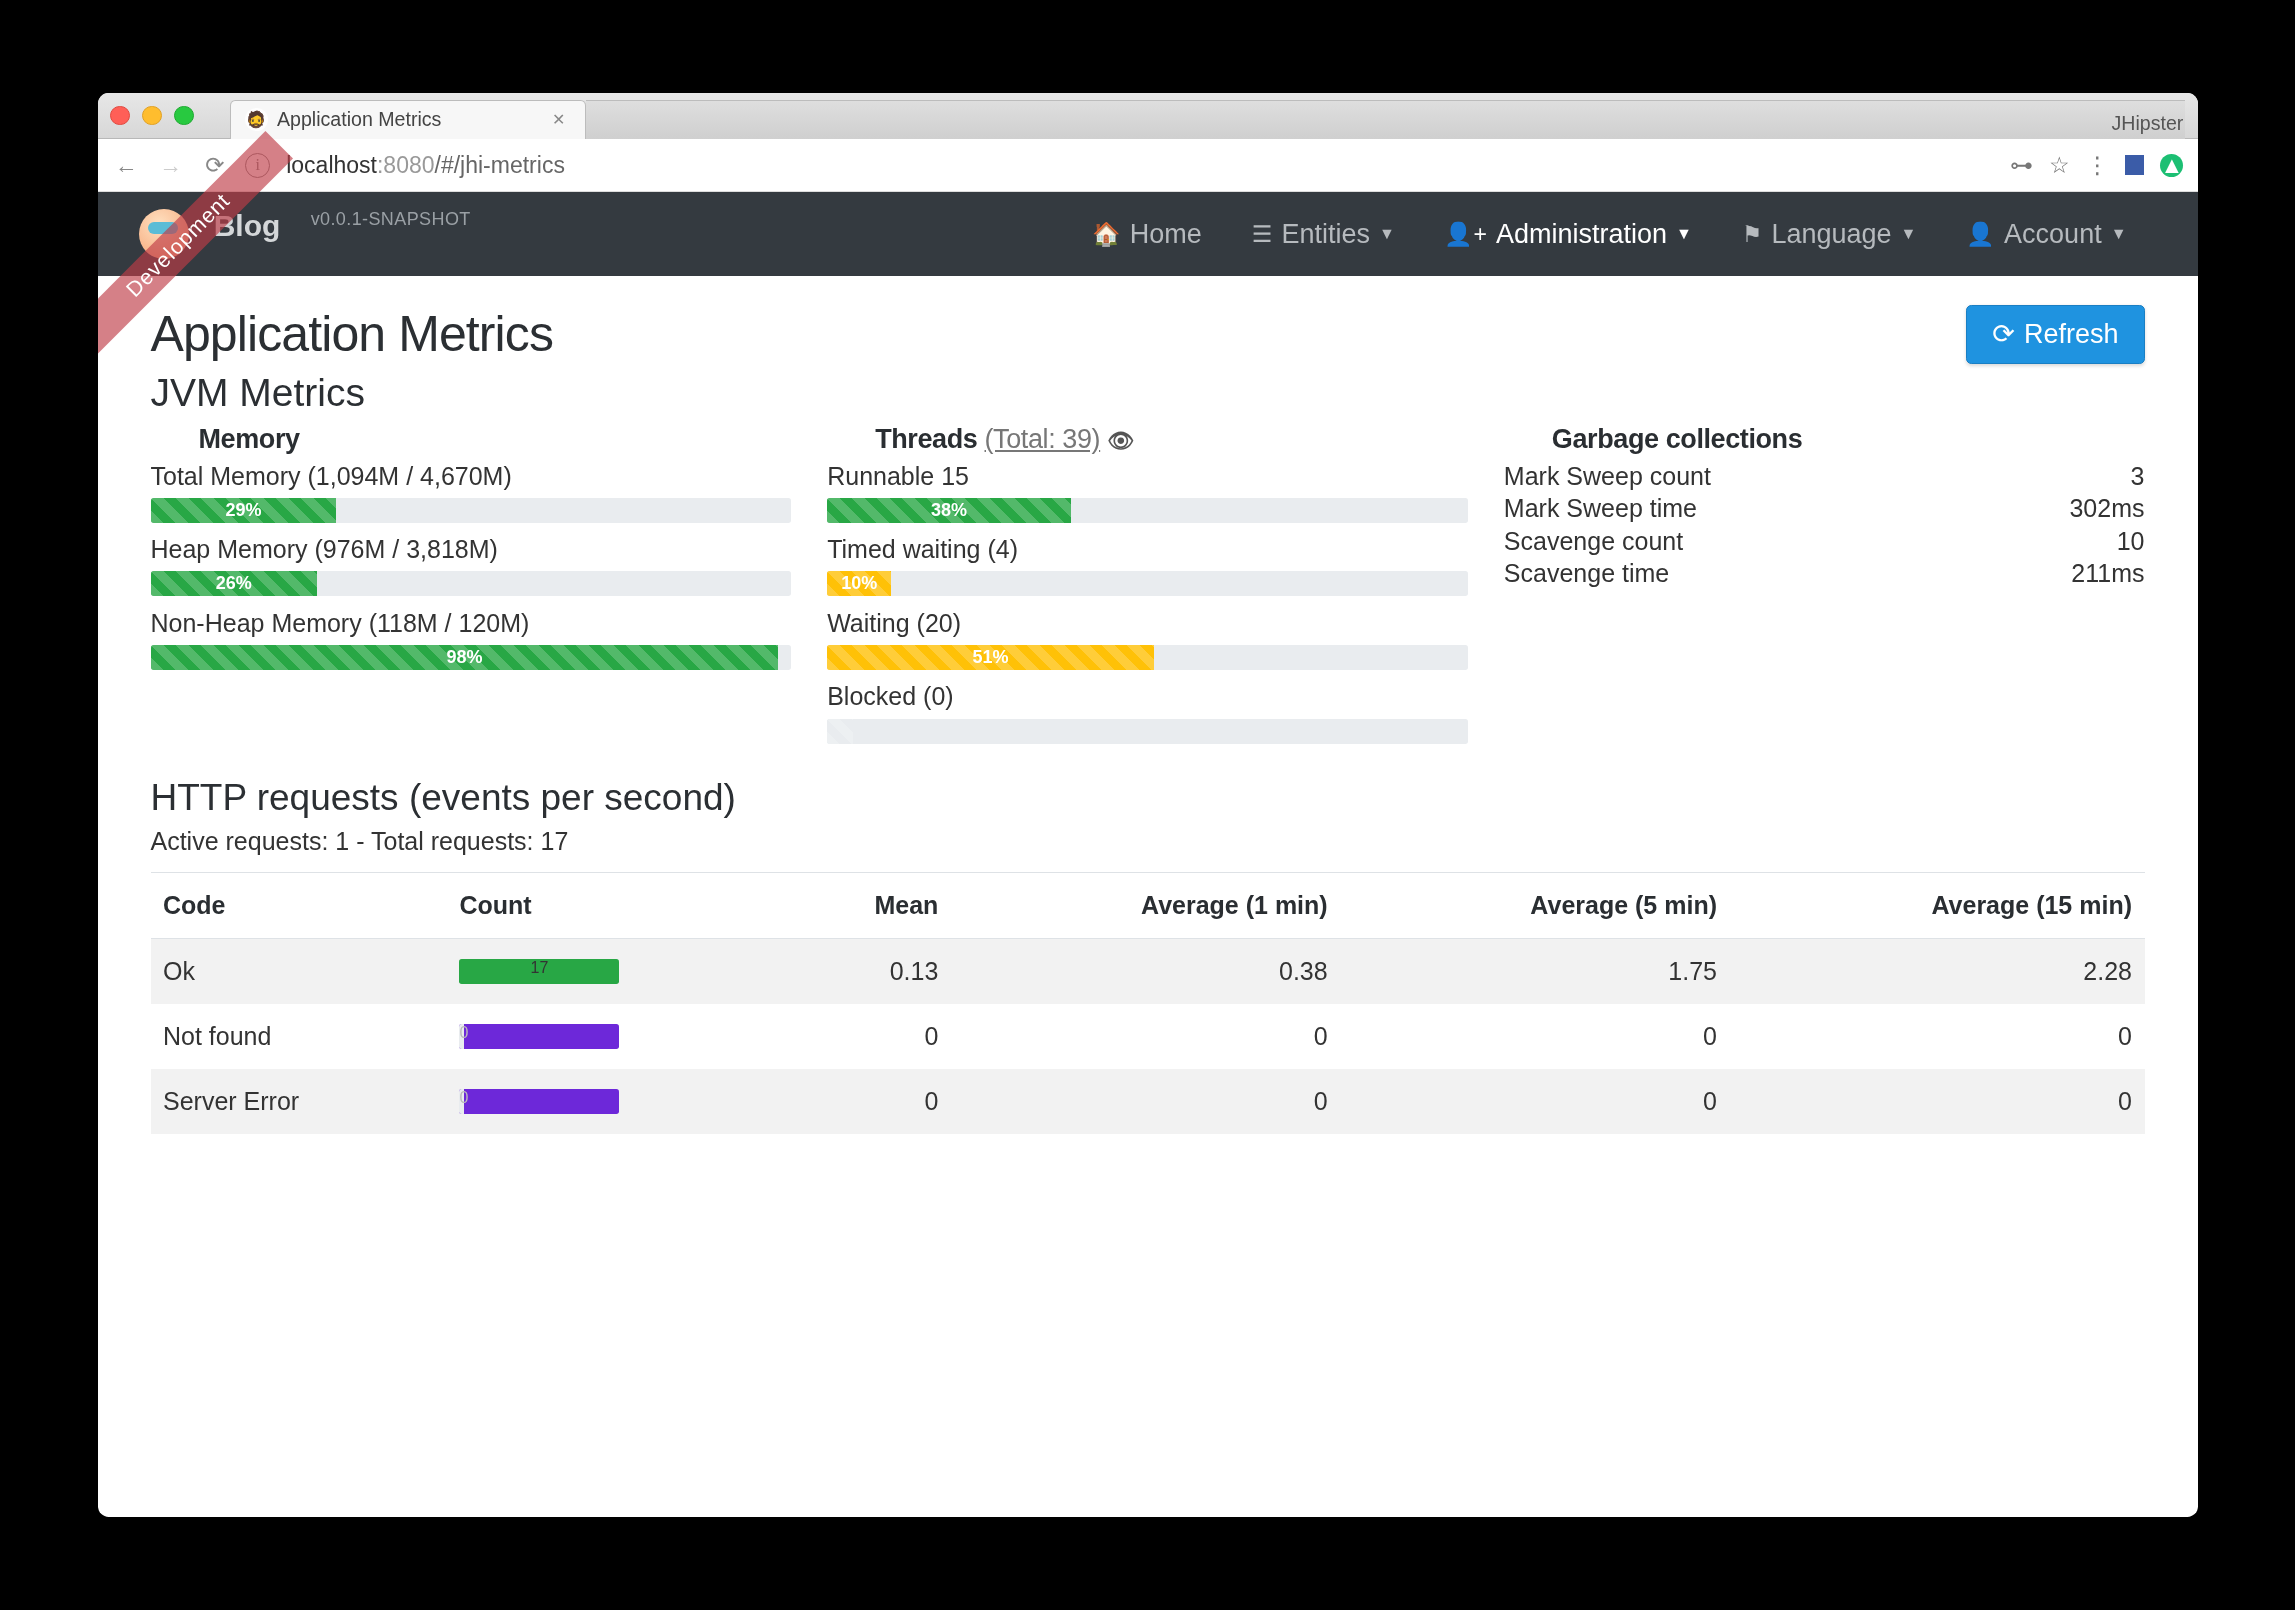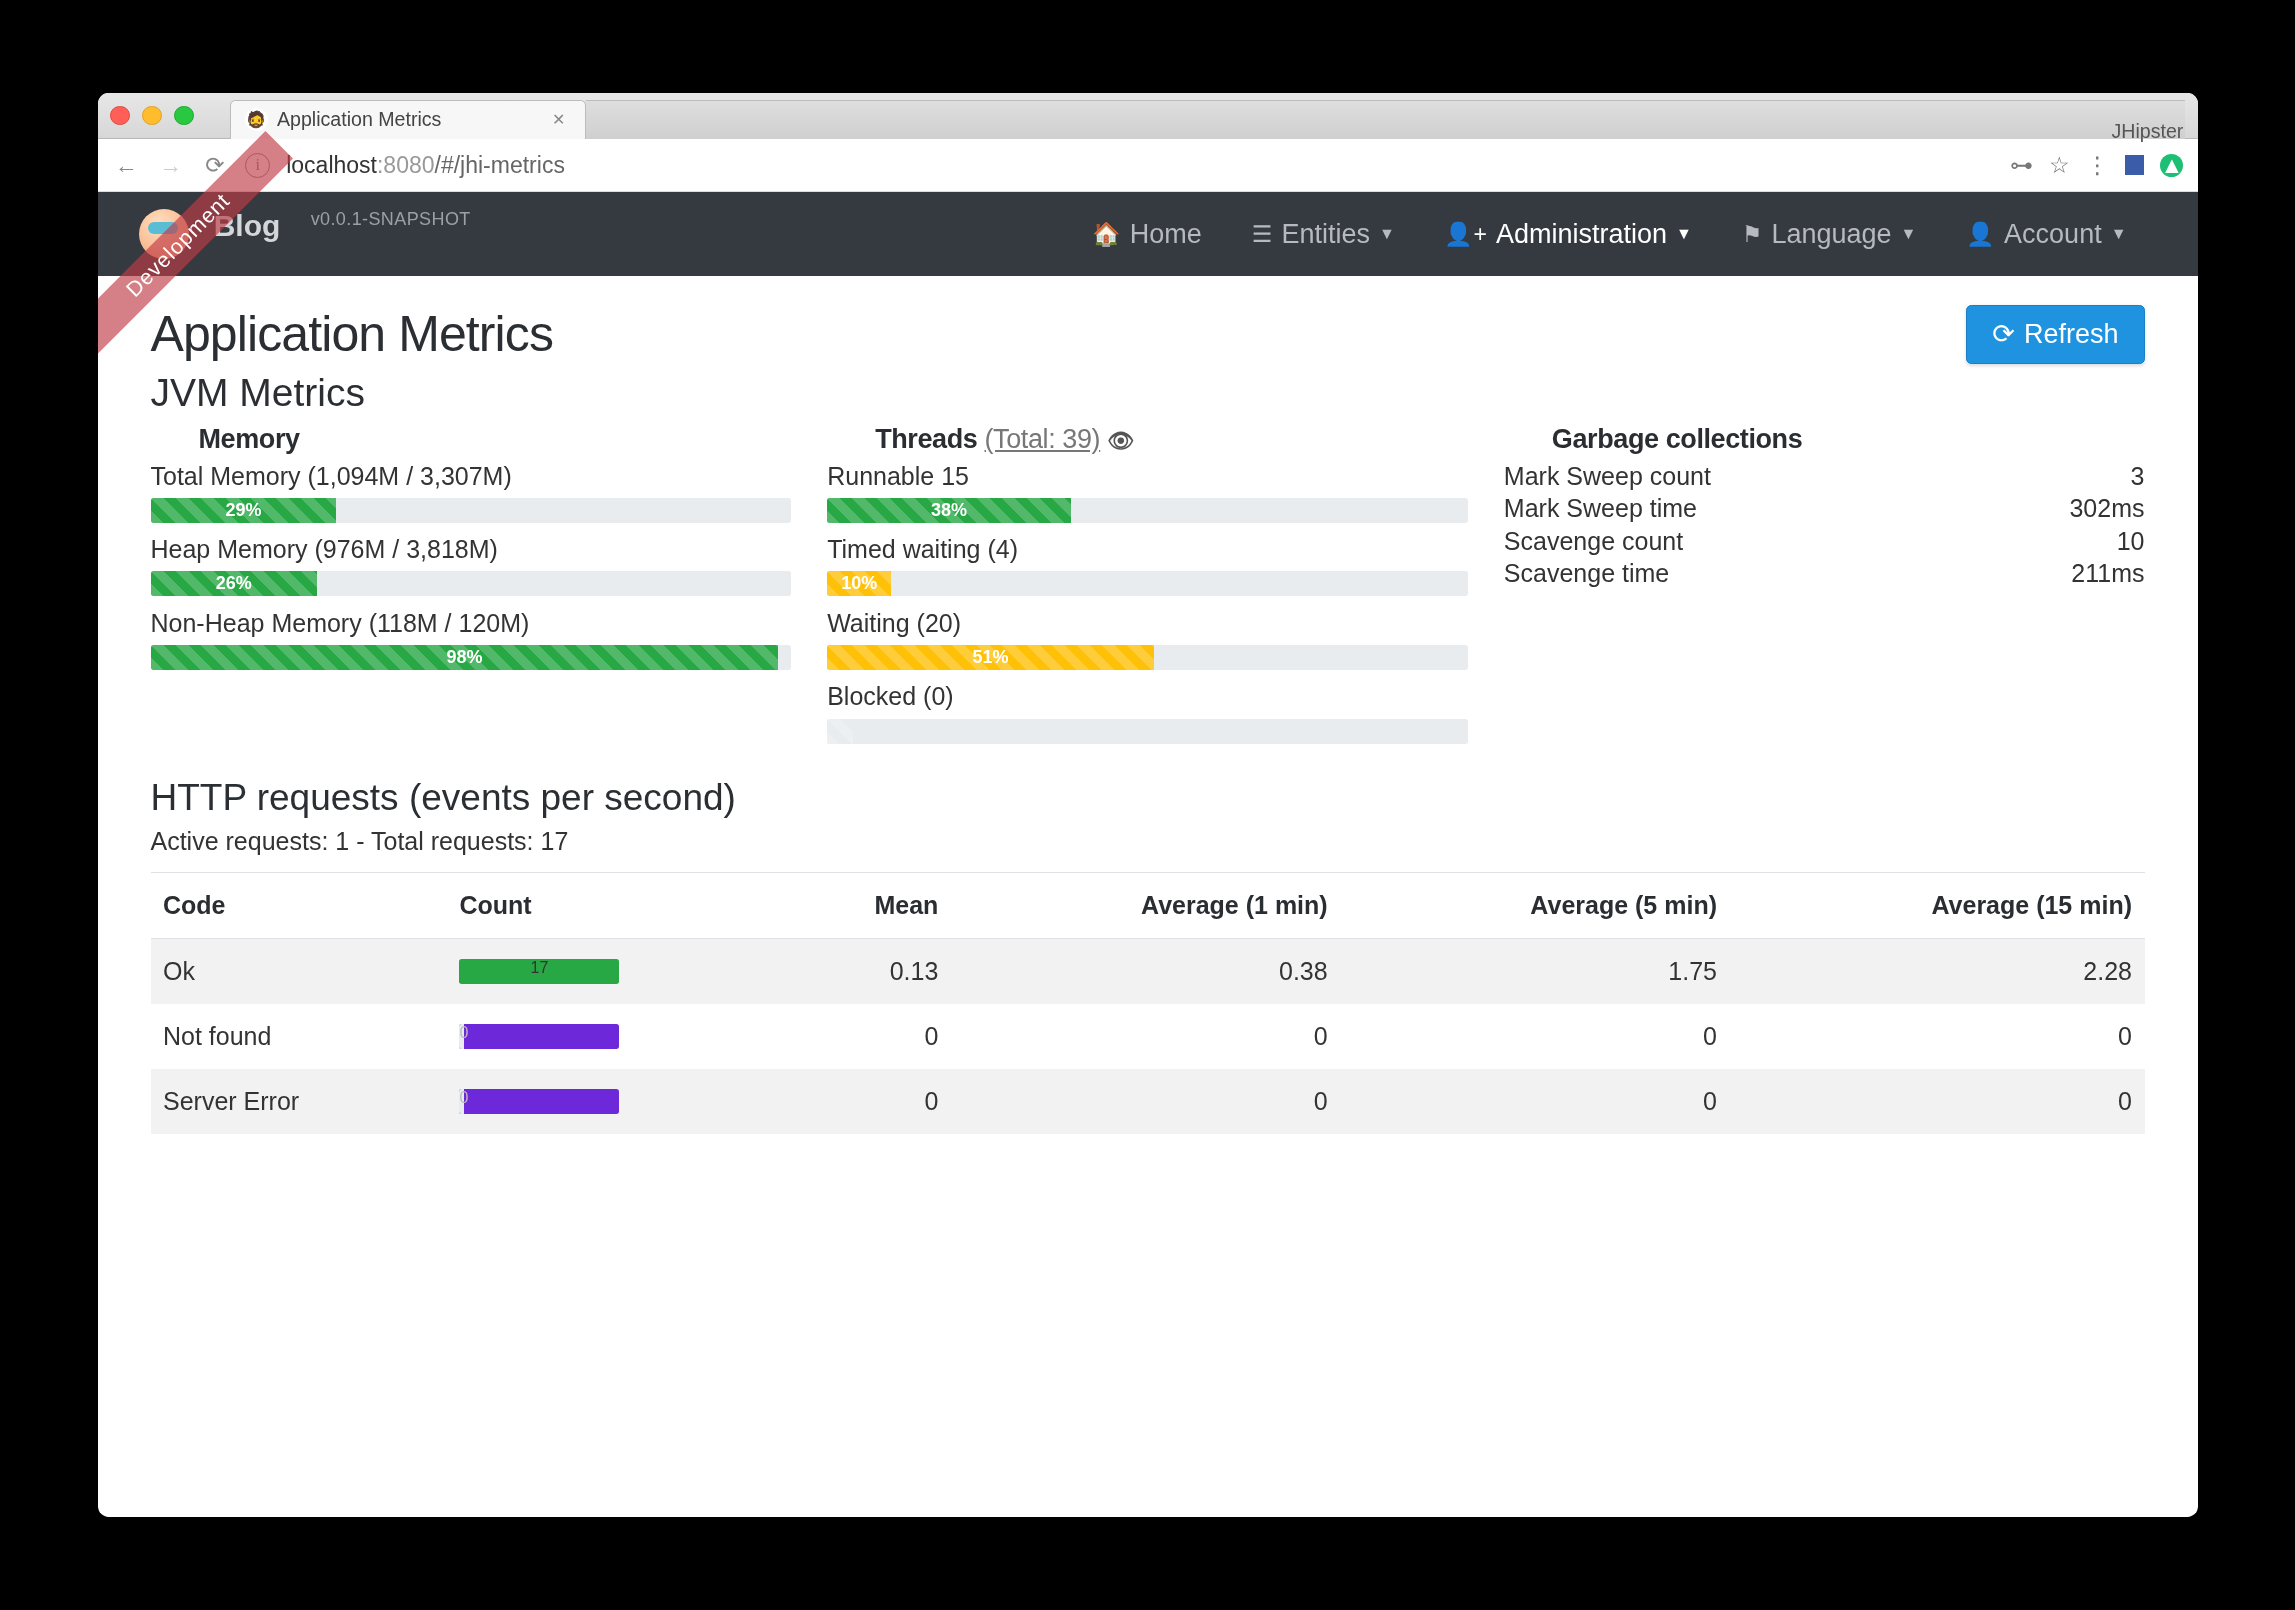--- a/index.html
+++ b/index.html
@@ -41,21 +41,21 @@
   .tab {
     display:flex; align-items:center; gap:9px;
     background:#f7f7f7; border:0.9px solid #bcbcbc; border-bottom:none;
     padding: 7.1px 14.2px; border-radius: 5.3px 5.3px 0 0;
     height: 39px; margin-top:7.1px; font-size:19.6px; color:#444;
     min-width: 356px; position:relative;
   }
   .tab-favicon{ width:23px;height:23px;border-radius:50%;background:#fefefe;display:flex;align-items:center;justify-content:center;font-size:16px; }
   .tab-close{ margin-left:auto; color:#888; font-size:16px; padding:0 5.3px;}
   .tab-spacer{ flex:1; background:linear-gradient(#dedede,#cfcfcf); height:39px; margin-top:7.1px; border-top:0.9px solid #bcbcbc;}
-  .titlebar-right{ position:absolute; right:14.2px; top:27px; font-size:19.6px; color:#555;}
+  .titlebar-right{ position:absolute; right:14.2px; top:19px; font-size:19.6px; color:#555;}
   
   .urlbar {
     height: 53px; background:#fff; border-bottom:0.9px solid #ddd;
     display:flex; align-items:center; padding:0 14.2px; gap:16px;
     font-size:23px; color:#666;
   }
   .nav-icon{ width:28.5px; text-align:center; color:#888;}
   .nav-icon.disabled{ color:#ccc;}
   .url-field{ flex:1; display:flex; align-items:flex-end; gap:7.1px; }
   .url-info{ width:25px;height:25px;border:1.8px solid #888;border-radius:50%;display:flex;align-items:center;justify-content:center;font-size:16px;color:#888;font-family:serif;}
@@ -209,21 +209,21 @@
         <span>Refresh</span>
       </button>
     </div>
 
     <h2 class="section">JVM Metrics</h2>
 
     <div class="jvm-row">
 
       <div class="col">
         <h3>Memory</h3>
-        <div class="metric-line">Total Memory (1,094M / 3,307M)</div>
+        <div class="metric-line">Total Memory (1,094M / 4,670M)</div>
         <div class="progress">
             <div class="bar green" style="width:29%">29%</div>
           </div>
         <div class="metric-line">Heap Memory (976M / 3,818M)</div>
         <div class="progress">
             <div class="bar green" style="width:26%">26%</div>
           </div>
         <div class="metric-line">Non-Heap Memory (118M / 120M)</div>
         <div class="progress">
             <div class="bar green" style="width:98%">98%</div>

